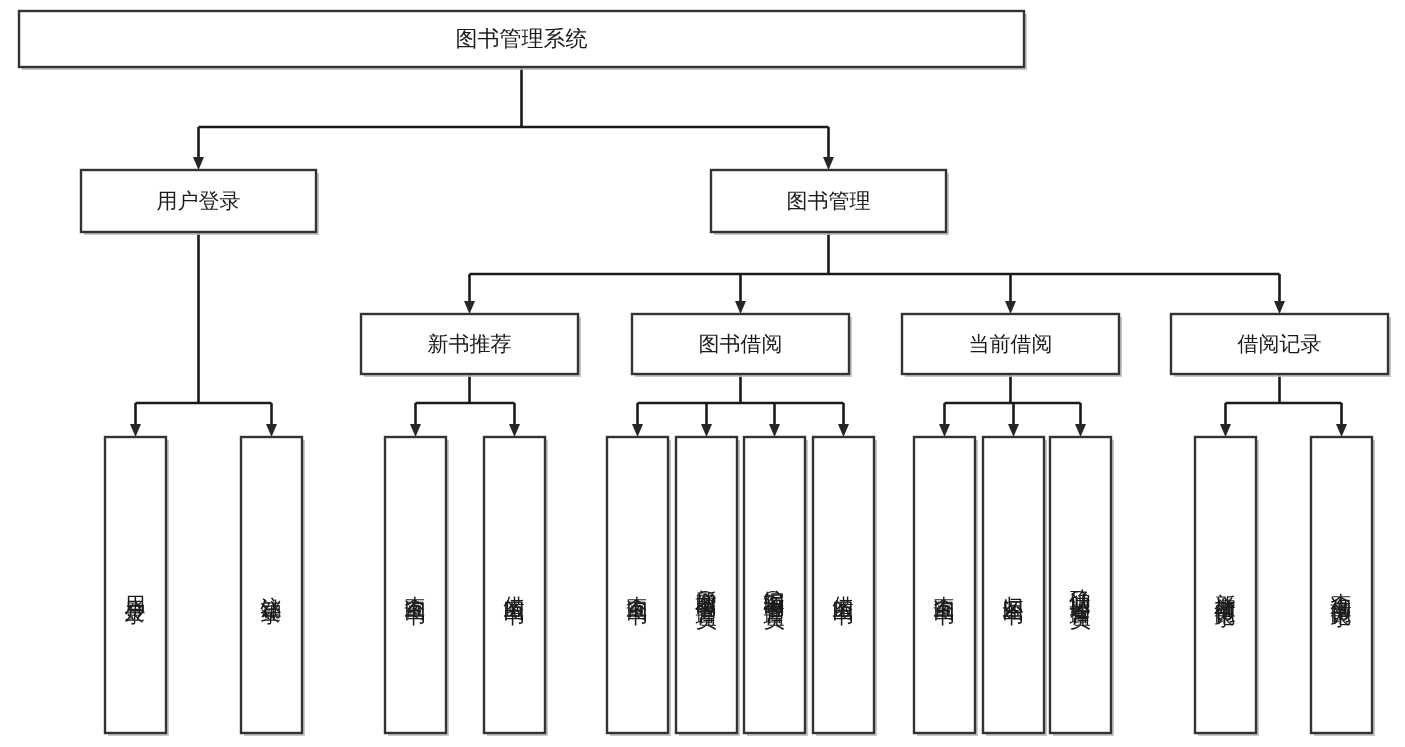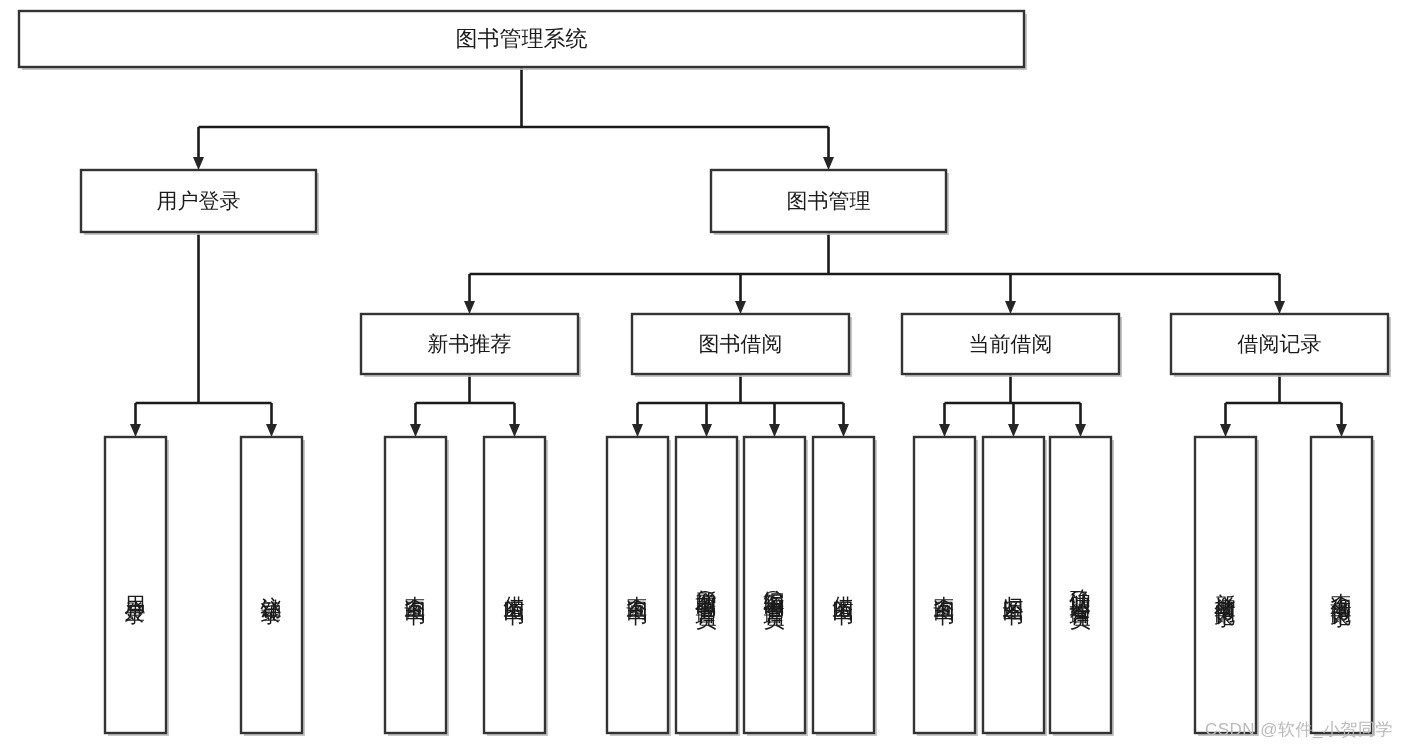--- a/index.html
+++ b/index.html
@@ -289,14 +289,13 @@
       <div class="leaf-label-wrap" style="left: 1050px; top: 437px; width: 61px; height: 296px;">
         <span class="leaf-label-text">确认归还（管理员）</span>
       </div>
       <div class="leaf-label-wrap" style="left: 1195px; top: 437px; width: 61px; height: 296px;">
         <span class="leaf-label-text">新增借阅记录</span>
       </div>
       <div class="leaf-label-wrap" style="left: 1311px; top: 437px; width: 61px; height: 296px;">
         <span class="leaf-label-text">查询借阅记录</span>
       </div>
     </div>
-  <div class="watermark">CSDN @软件_小贺同学</div>
 </div>
 
 </body></html>

